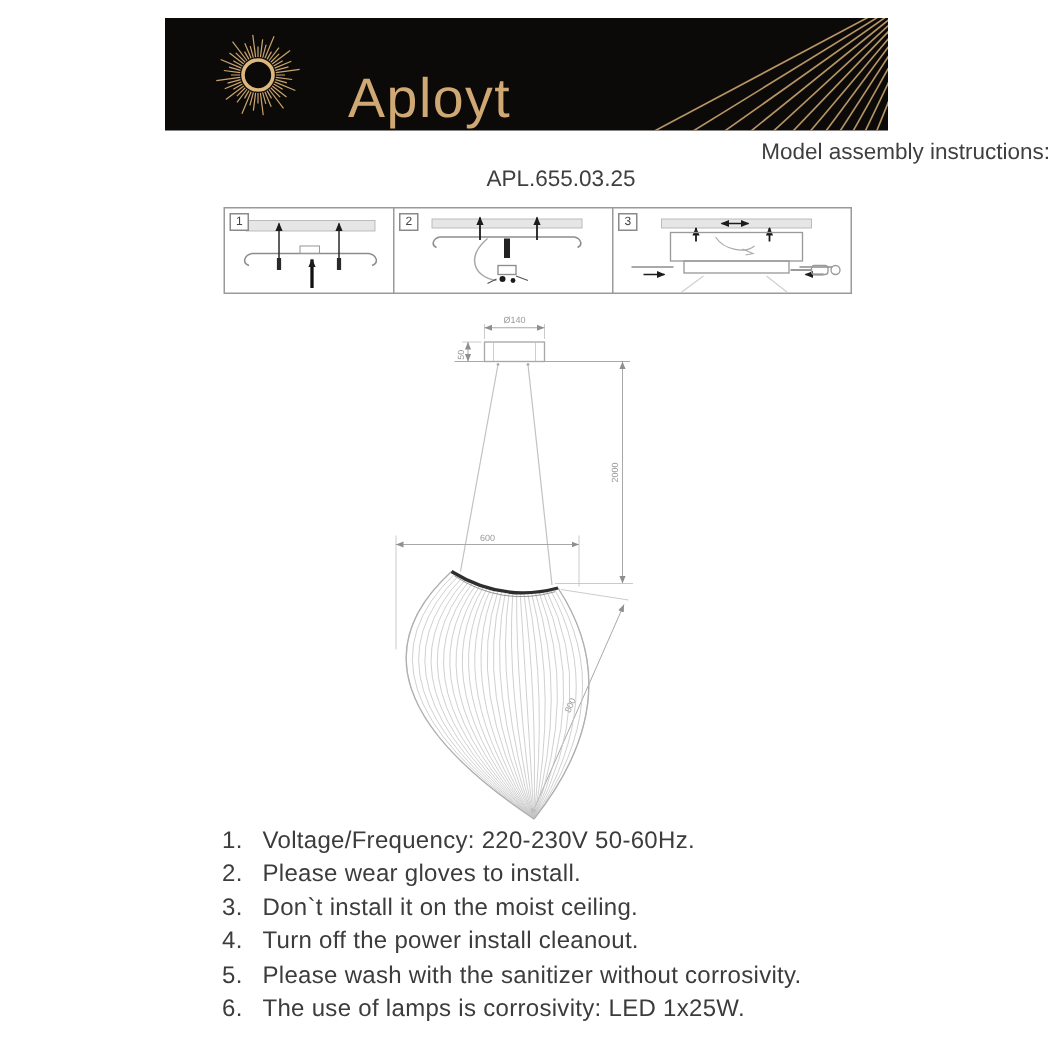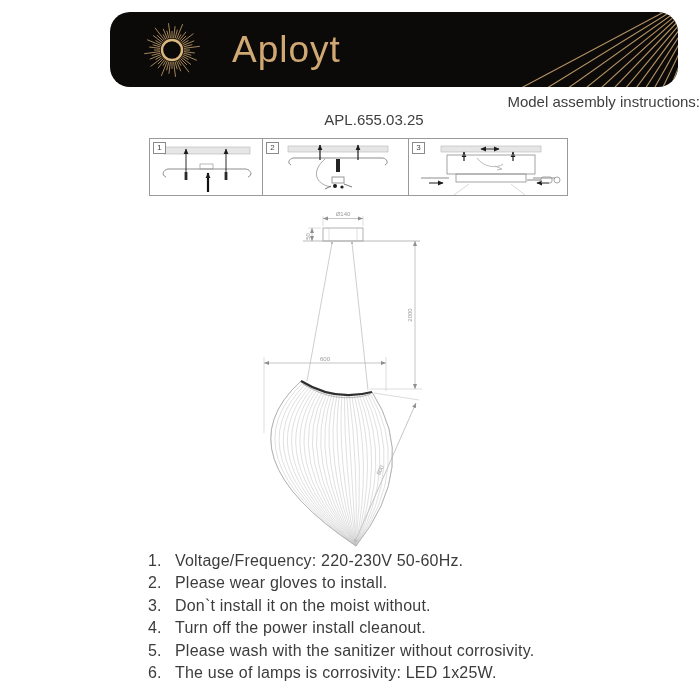--- a/index.html
+++ b/index.html
@@ -2,22 +2,22 @@
 <html><head>
 <meta charset="utf-8">
 <style>
   html,body{margin:0;padding:0;background:#ffffff;}
   .page{
     position:relative;width:700px;height:700px;margin:0 auto;background:#ffffff;
     font-family:"Liberation Sans", sans-serif;color:#3d3d3d;overflow:hidden;
   }
   
   .banner{
-    position:absolute;left:110px;top:12px;width:568px;height:75px;
-    background:#0c0a08;display:flex;align-items:center;overflow:hidden;border-radius:20px;
+    position:absolute;left:110px;top:12px;width:482px;height:75px;
+    background:#0c0a08;display:flex;align-items:flex-end;overflow:hidden;
   }
   .banner .logo{flex:0 0 120px;height:75px;}
   .brand{
     font-size:37px;font-weight:400;letter-spacing:1px;color:#cfa873;
     position:relative;z-index:2;margin-left:2px;
   }
   .banner .rays{position:absolute;right:0;top:0;width:482px;height:75px;z-index:1;}
   
   .title-line-1{position:absolute;left:0;top:93px;width:700px;text-align:right;
     font-size:15px;color:#3f3f3f;}
@@ -281,21 +281,21 @@
     <div class="instr-row">
       <span class="num">1.</span>
       <span>Voltage/Frequency: 220-230V 50-60Hz.</span>
     </div>
     <div class="instr-row">
       <span class="num">2.</span>
       <span>Please wear gloves to install.</span>
     </div>
     <div class="instr-row">
       <span class="num">3.</span>
-      <span>Don`t install it on the moist without.</span>
+      <span>Don`t install it on the moist ceiling.</span>
     </div>
     <div class="instr-row">
       <span class="num">4.</span>
       <span>Turn off the power install cleanout.</span>
     </div>
     <div class="instr-row">
       <span class="num">5.</span>
       <span>Please wash with the sanitizer without corrosivity.</span>
     </div>
     <div class="instr-row">

